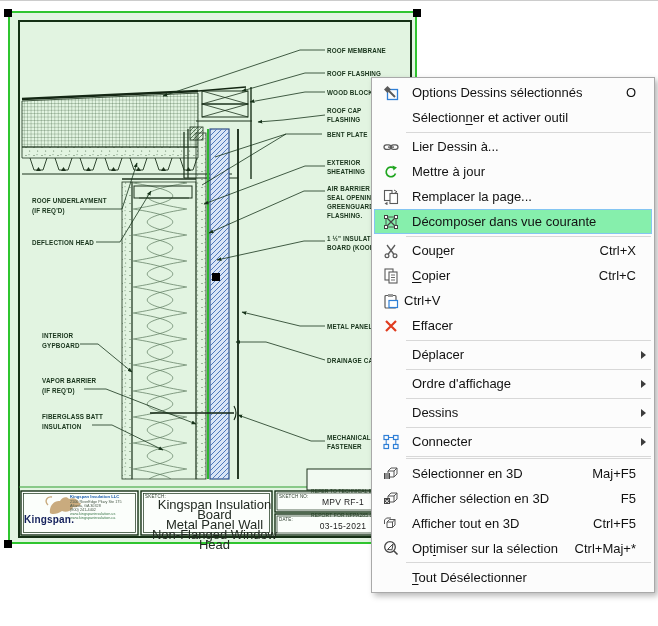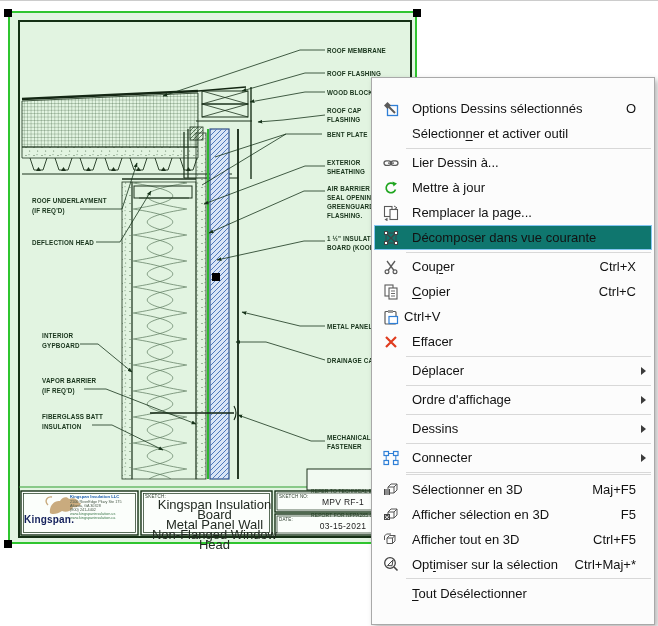--- a/index.html
+++ b/index.html
@@ -19,28 +19,28 @@
   .tb-sketch{width:147px;text-align:center;font-size:13px;line-height:10px;color:#222a22;}
   .tb-val{width:130px;text-align:center;font-size:8.5px;color:#1c1c1c;letter-spacing:.3px;}
   .tb-logo{font-size:10px;font-weight:bold;color:#14215c;letter-spacing:.2px;text-align:right;}
   .tb-co{font-size:4.2px;font-weight:bold;color:#1a5cae;line-height:4.6px;}
   .tb-addr{font-size:3.8px;line-height:4.2px;color:#4a5a4a;}
   .tb-url{color:#3e7a4c;}
   .note{position:absolute;font-size:5px;line-height:8px;color:#1d3a1d;white-space:pre;z-index:2;letter-spacing:.1px;}
   
   #menu{position:absolute;left:371px;top:76px;width:284px;box-sizing:border-box;z-index:10;
         background:#fcfcfc;border:1px solid #a9a9a9;box-shadow:3px 3px 6px rgba(0,0,0,.28);
-        padding:18px 0;font-size:13px;color:#121212;}
+        padding:2px 0;font-size:13px;color:#121212;}
   .mi{display:flex;align-items:center;height:25px;margin:0 2px;padding:0 16px 0 4px;position:relative;}
   .mi .ic{width:26px;height:16px;flex:none;display:flex;align-items:center;justify-content:center;}
   .mi .lab{flex:1;padding-left:8px;white-space:nowrap;}
   .mi .sc{color:#121212;white-space:nowrap;}
   .mi .sub{position:absolute;right:6px;top:8.5px;width:0;height:0;
            border-top:4px solid transparent;border-bottom:4px solid transparent;border-left:5px solid #3c3c3c;}
-  .mi.hl{background:#0f766e;box-shadow:inset 0 0 0 1px #84c5f2;}
+  .mi.hl{background:#86efac;box-shadow:inset 0 0 0 1px #84c5f2;}
   .msep{height:1px;background:#d8d8d8;margin:1.5px 3px 1.5px 34px;}
   .mi u{text-underline-offset:2px;}
 </style>
 </head>
 <body>
 
 <div id="stage">
 
   <div id="paper"></div>
 

